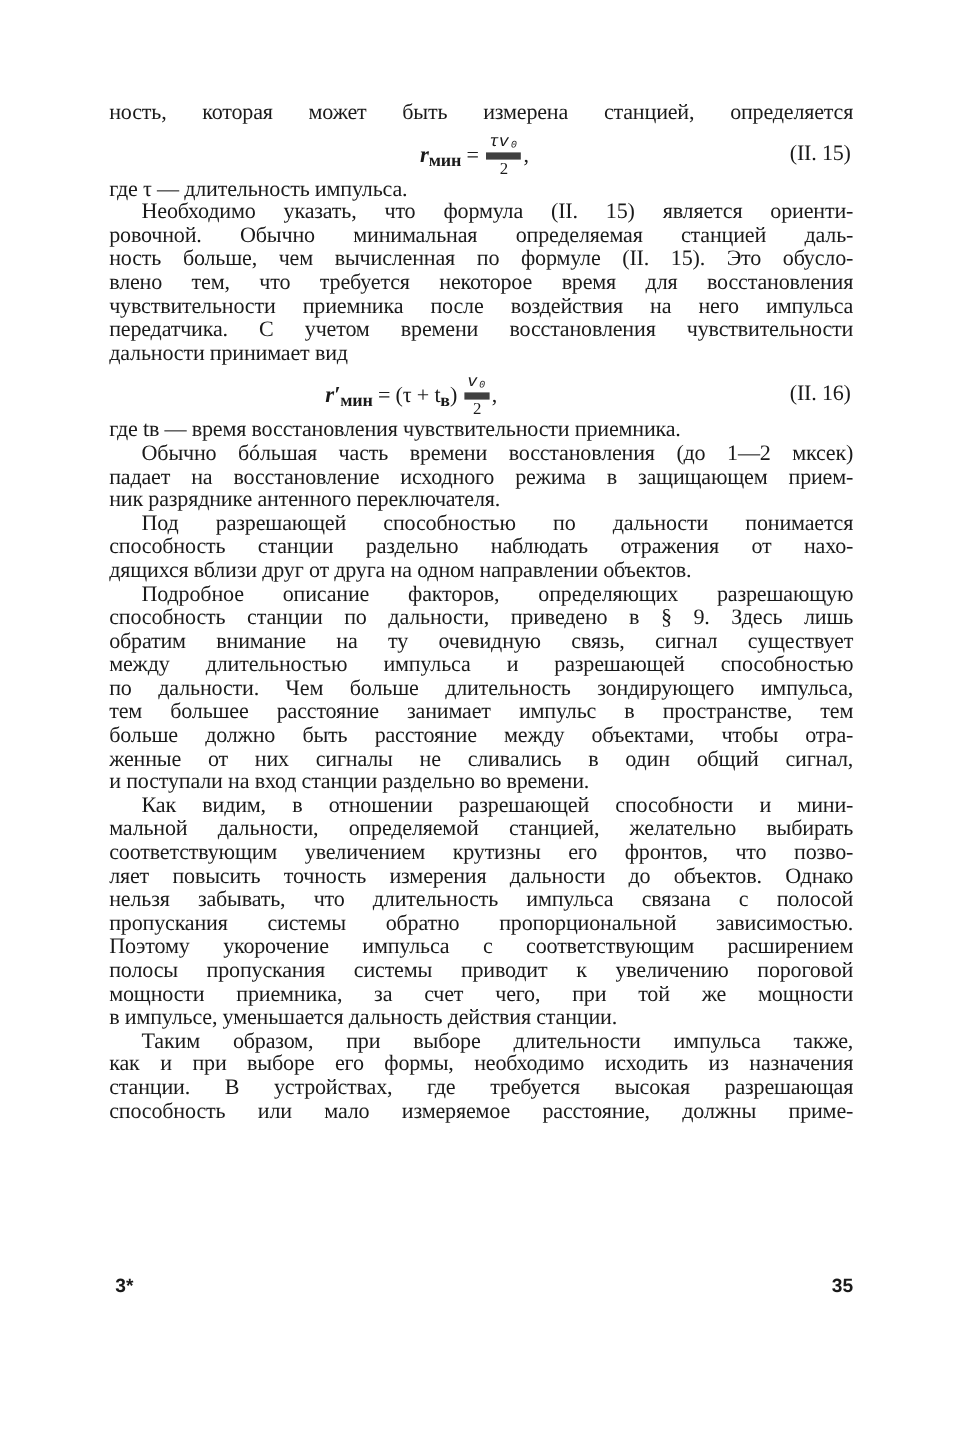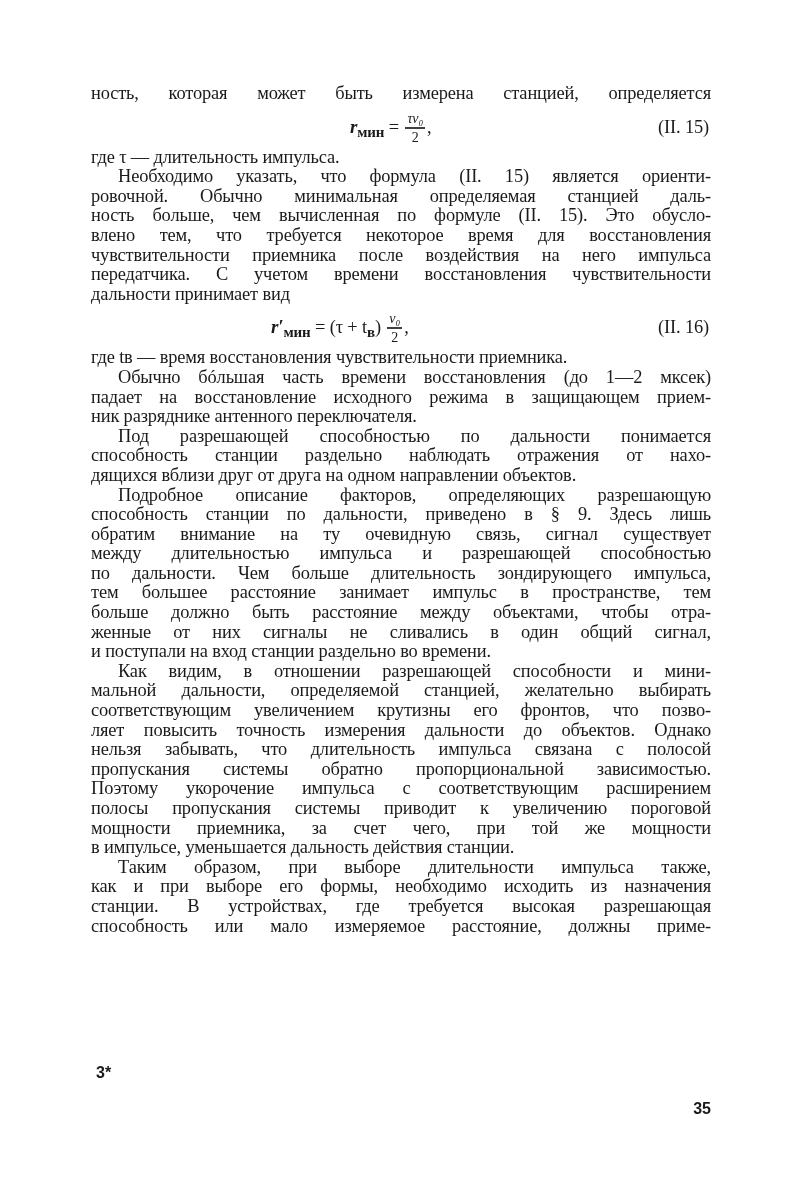--- a/index.html
+++ b/index.html
@@ -18,27 +18,27 @@
   .line.last { text-align-last: left; }
   .line.indent { padding-left: 27px; }
   .eq {
     position: relative; height: 44px;
   }
   .eq .formula {
     position: absolute; top: 8px; font-style: normal; white-space: nowrap;
   }
   .eq .eqnum { position: absolute; right: 2px; top: 14px; white-space: nowrap; }
   .frac { display: inline-block; vertical-align: middle; text-align: center; font-size: 14px; line-height: 14px; margin: 0 2px; }
-  .frac .num { display: block; border-bottom: 2px solid #404040; padding: 0 2px 1px; font-style: italic; }
+  .frac .num { display: block; border-bottom: 6px solid #404040; padding: 0 2px 1px; font-style: italic; font-family: Liberation Mono, monospace; }
   .frac .den { display: block; padding-top: 2px; }
   .sub { font-size: 15px; font-weight: bold; vertical-align: -4px; }
   .r { font-style: italic; font-weight: bold; font-size: 19px; }
   .footer { position: absolute; top: 1064px; left: 96px; width: 615px; font-size: 16px; font-weight: bold; font-family: "Liberation Sans", sans-serif; }
   .footer .left { position: absolute; left: 0; }
-  .footer .right { position: absolute; right: 0; margin-top: 36px; }
+  .footer .right { position: absolute; right: 0; }
 </style>
 </head>
 <body>
 
 <div class="page">
   <span class="line">ность, которая может быть измерена станцией, определяется</span>
 
   <div class="eq">
     <span class="formula" style="left:259px;">
       <span class="r">r</span><span class="sub">мин</span>

